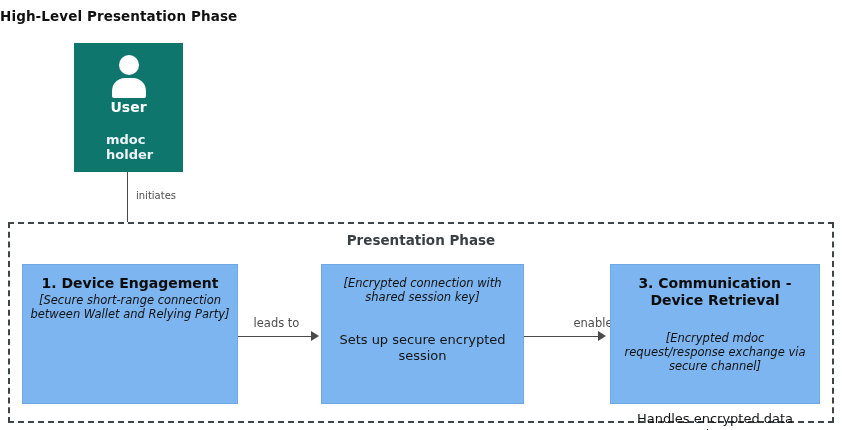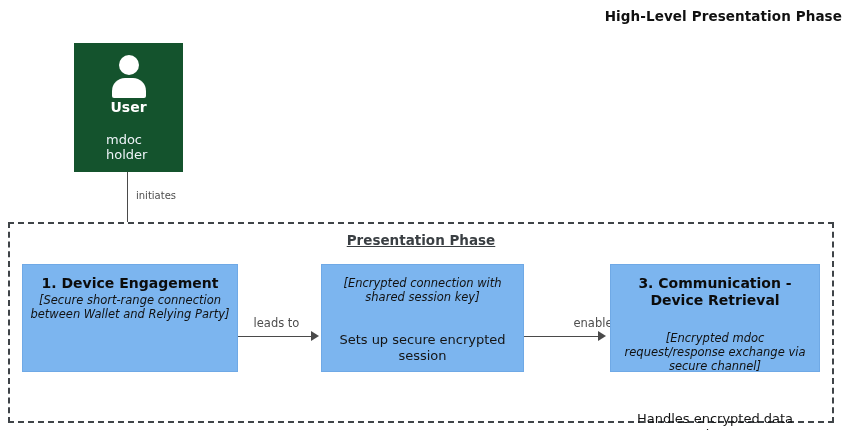--- a/index.html
+++ b/index.html
@@ -15,35 +15,35 @@
     font-family: "DejaVu Sans", "Liberation Sans", sans-serif;
     color: #1a1a1a;
   }
 
   
   .diagram-title {
     position: absolute;
     left: 0;
     top: 8px;
     width: 842px;
-    text-align: right;
+    text-align: left;
     font-size: 13.5px;
     font-weight: bold;
     color: #111111;
     letter-spacing: 0.1px;
   }
 
   
   .actor-node {
     position: absolute;
     left: 74px;
     top: 43px;
     width: 109px;
     height: 129px;
-    background: #14532d;
+    background: #0f766e;
     box-sizing: border-box;
     display: flex;
     flex-direction: column;
     align-items: center;
   }
   .actor-icon {
     margin-top: 11px;
     width: 42px;
     height: 42px;
     position: relative;
@@ -68,21 +68,21 @@
   }
   .actor-name {
     margin-top: 3px;
     font-size: 14px;
     font-weight: bold;
     color: #ffffff;
   }
   .actor-sub {
     margin-top: 17px;
     font-size: 13px;
-    font-weight: normal;
+    font-weight: bold;
     color: #eef3f8;
     margin-left: 32px;
   }
 
   
   .conn-initiates {
     position: absolute;
     left: 127px;
     top: 172px;
     width: 1px;
@@ -112,28 +112,27 @@
   }
   .phase-title {
     position: absolute;
     left: 0;
     top: 232px;
     width: 842px;
     text-align: center;
     font-size: 13.5px;
     font-weight: bold;
     color: #3a3f43;
-    text-decoration: underline;
   }
 
   
   .step-box {
     position: absolute;
     top: 264px;
-    height: 108px;
+    height: 140px;
     background: #7cb5ef;
     border: 1px solid #6fa9e6;
     box-sizing: border-box;
     padding: 10px 6px 8px 6px;
     display: flex;
     flex-direction: column;
     align-items: center;
     text-align: center;
   }
   .step-box.s1 { left: 22px;  width: 216px; }

